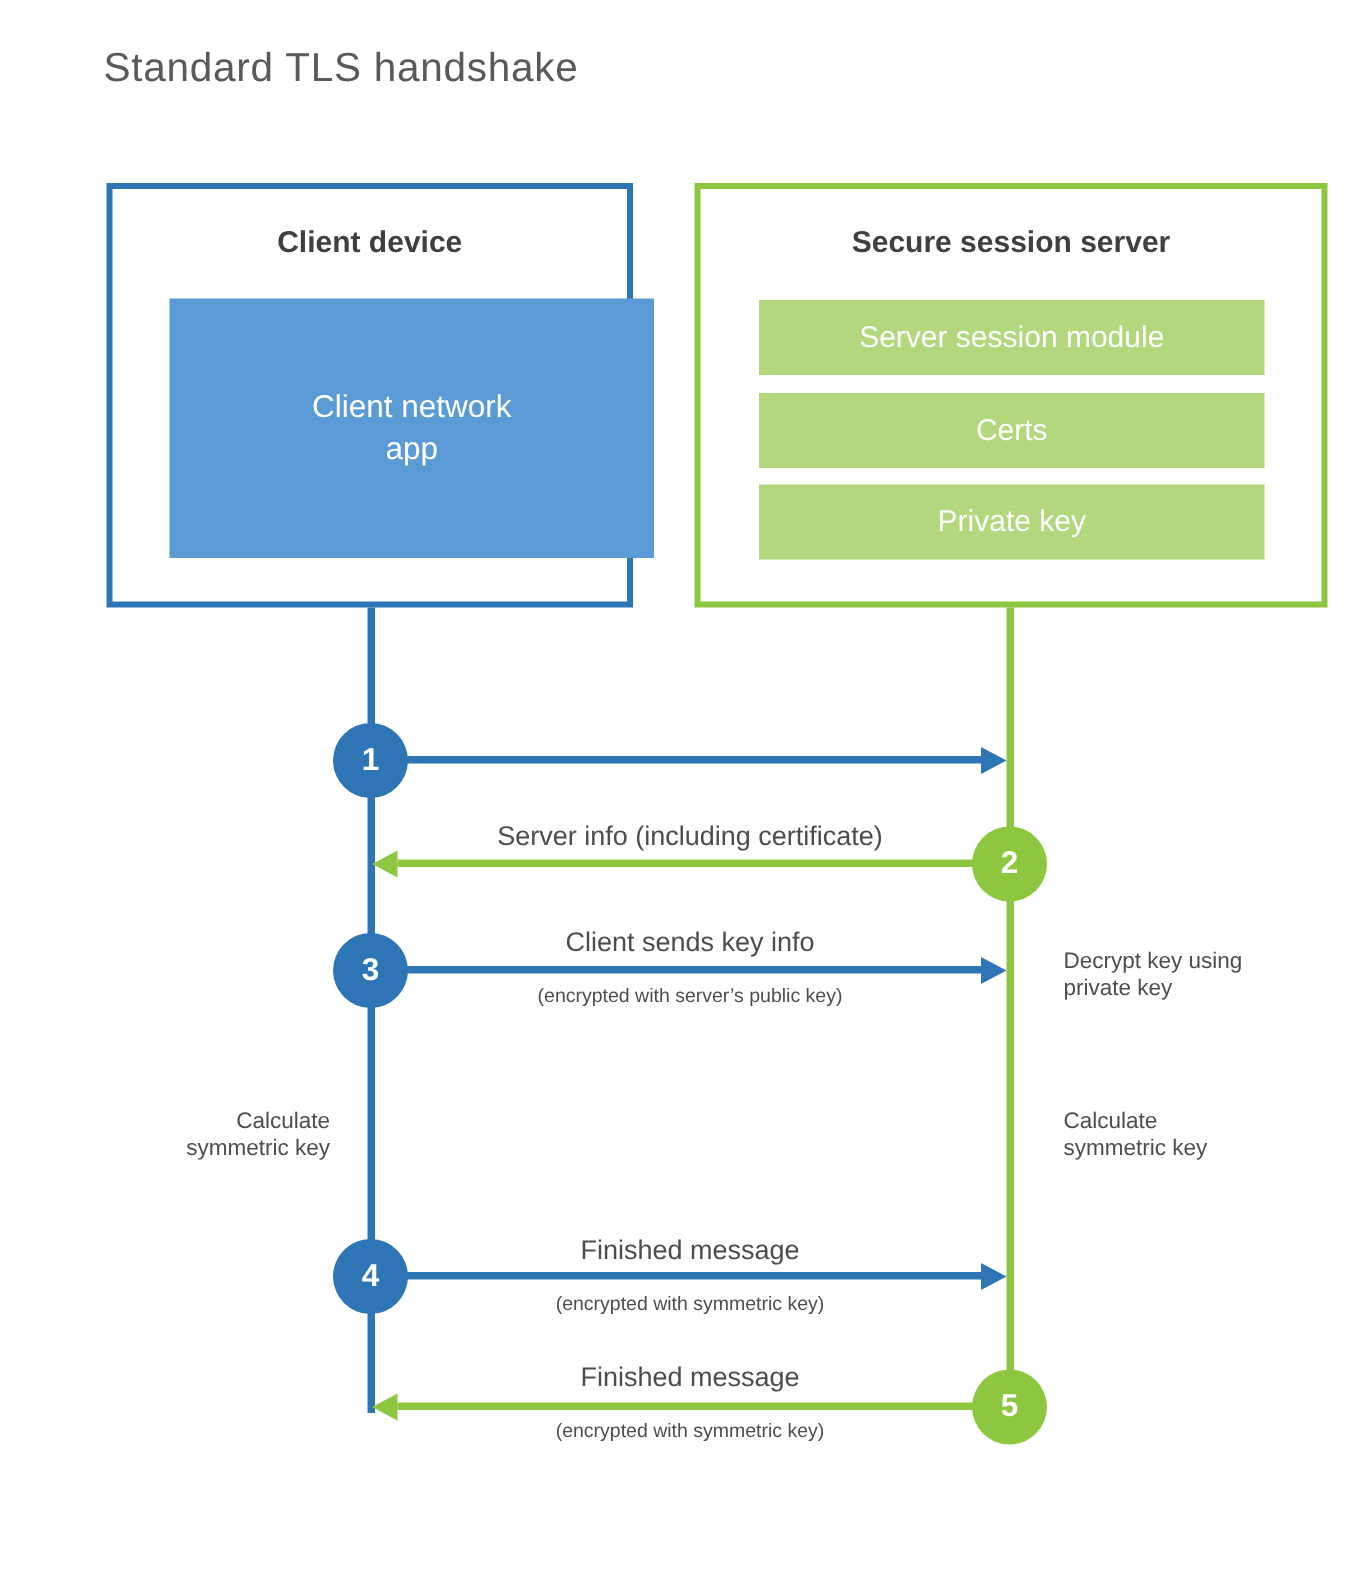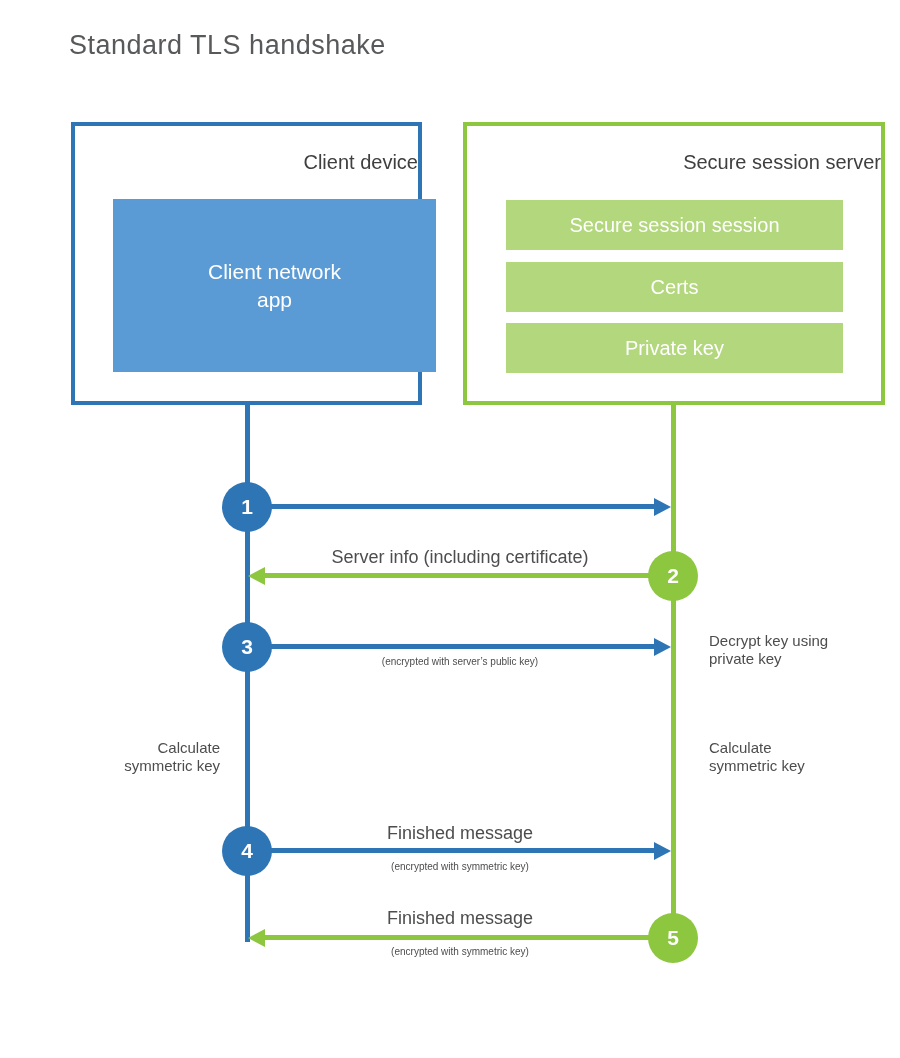--- a/index.html
+++ b/index.html
@@ -16,22 +16,22 @@
   body{font-family:"Liberation Sans","DejaVu Sans",sans-serif;}
   .canvas{position:relative;width:900px;height:1058px;background:#fff;overflow:hidden;margin-left:32px;}
 
   .page-title{position:absolute;left:37px;top:30px;font-size:27px;font-weight:300;
     color:var(--title-gray);letter-spacing:0.5px;}
 
   
   .actor-box{position:absolute;top:122px;height:283px;background:#fff;}
   .client-box{left:39px;width:351px;border:4px solid var(--blue);}
   .server-box{left:431px;width:422px;border:4px solid var(--green);}
-  .actor-title{position:absolute;top:25px;left:0;right:0;text-align:right;
-    font-size:20px;font-weight:400;color:var(--text-dark);}
+  .actor-title{position:absolute;top:25px;left:0;right:0;text-align:center;
+    font-size:20px;font-weight:700;color:var(--text-dark);}
   .client-app{position:absolute;left:38px;top:73px;width:323px;height:173px;
     background:var(--blue-light);display:flex;align-items:center;justify-content:center;
     text-align:center;color:#fff;font-size:21px;line-height:28px;white-space:pre-line;}
   .server-bar{position:absolute;left:39px;width:337px;height:50px;background:var(--green-light);
     display:flex;align-items:center;justify-content:center;color:#fff;font-size:20px;}
   .bar-1{top:74px;} .bar-2{top:136px;} .bar-3{top:197px;}
 
   
   .lifeline{position:absolute;width:5px;top:405px;}
   .lifeline-blue{left:213px;height:537px;background:var(--blue);}
@@ -50,21 +50,21 @@
   .line-green{background:var(--green);}
   .arrow-head{position:absolute;width:0;height:0;
     border-top:9px solid transparent;border-bottom:9px solid transparent;}
   .head-right-blue{border-left:17px solid var(--blue);}
   .head-left-green{border-right:17px solid var(--green);}
 
   
   .msg-label{position:absolute;left:228px;width:400px;text-align:center;
     font-size:18px;color:var(--text-gray);}
   .msg-sublabel{position:absolute;left:228px;width:400px;text-align:center;
-    font-size:10px;color:var(--text-gray);}
+    font-size:13px;color:var(--text-gray);}
 
   
   .side-note{position:absolute;font-size:15px;line-height:18px;color:var(--text-gray);
     white-space:pre-line;}
   .note-left{left:38px;width:150px;text-align:right;top:739px;}
   .note-right-decrypt{left:677px;width:160px;text-align:left;top:632px;}
   .note-right-calc{left:677px;width:160px;text-align:left;top:739px;}
 </style>
 </head>
 <body>
@@ -74,37 +74,38 @@
   <div class="page-title">Standard TLS handshake</div>
 
   <div class="actor-box client-box">
     <div class="actor-title">Client device</div>
     <div class="client-app">Client network
 app</div>
   </div>
 
   <div class="actor-box server-box">
     <div class="actor-title">Secure session server</div>
-    <div class="server-bar bar-1">Secure session session</div>
+    <div class="server-bar bar-1">Server session module</div>
     <div class="server-bar bar-2">Certs</div>
     <div class="server-bar bar-3">Private key</div>
   </div>
 
   <div class="lifeline lifeline-blue"></div>
   <div class="lifeline lifeline-green"></div>
 
   <div class="arrow-line line-blue" style="left:215px;top:504px;width:407px;"></div>
   <div class="arrow-head head-right-blue" style="left:622px;top:498px;"></div>
   <div class="step-circle circle-blue" style="left:190px;top:482px;">1</div>
 
   <div class="msg-label" style="top:547px;">Server info (including certificate)</div>
   <div class="arrow-line line-green" style="left:233px;top:573px;width:408px;"></div>
   <div class="arrow-head head-left-green" style="left:216px;top:567px;"></div>
   <div class="step-circle circle-green" style="left:616px;top:551px;">2</div>
 
+  <div class="msg-label" style="top:618px;">Client sends key info</div>
   <div class="msg-sublabel" style="top:656px;">(encrypted with server’s public key)</div>
   <div class="arrow-line line-blue" style="left:215px;top:644px;width:407px;"></div>
   <div class="arrow-head head-right-blue" style="left:622px;top:638px;"></div>
   <div class="step-circle circle-blue" style="left:190px;top:622px;">3</div>
 
   <div class="msg-label" style="top:823px;">Finished message</div>
   <div class="msg-sublabel" style="top:861px;">(encrypted with symmetric key)</div>
   <div class="arrow-line line-blue" style="left:215px;top:848px;width:407px;"></div>
   <div class="arrow-head head-right-blue" style="left:622px;top:842px;"></div>
   <div class="step-circle circle-blue" style="left:190px;top:826px;">4</div>

